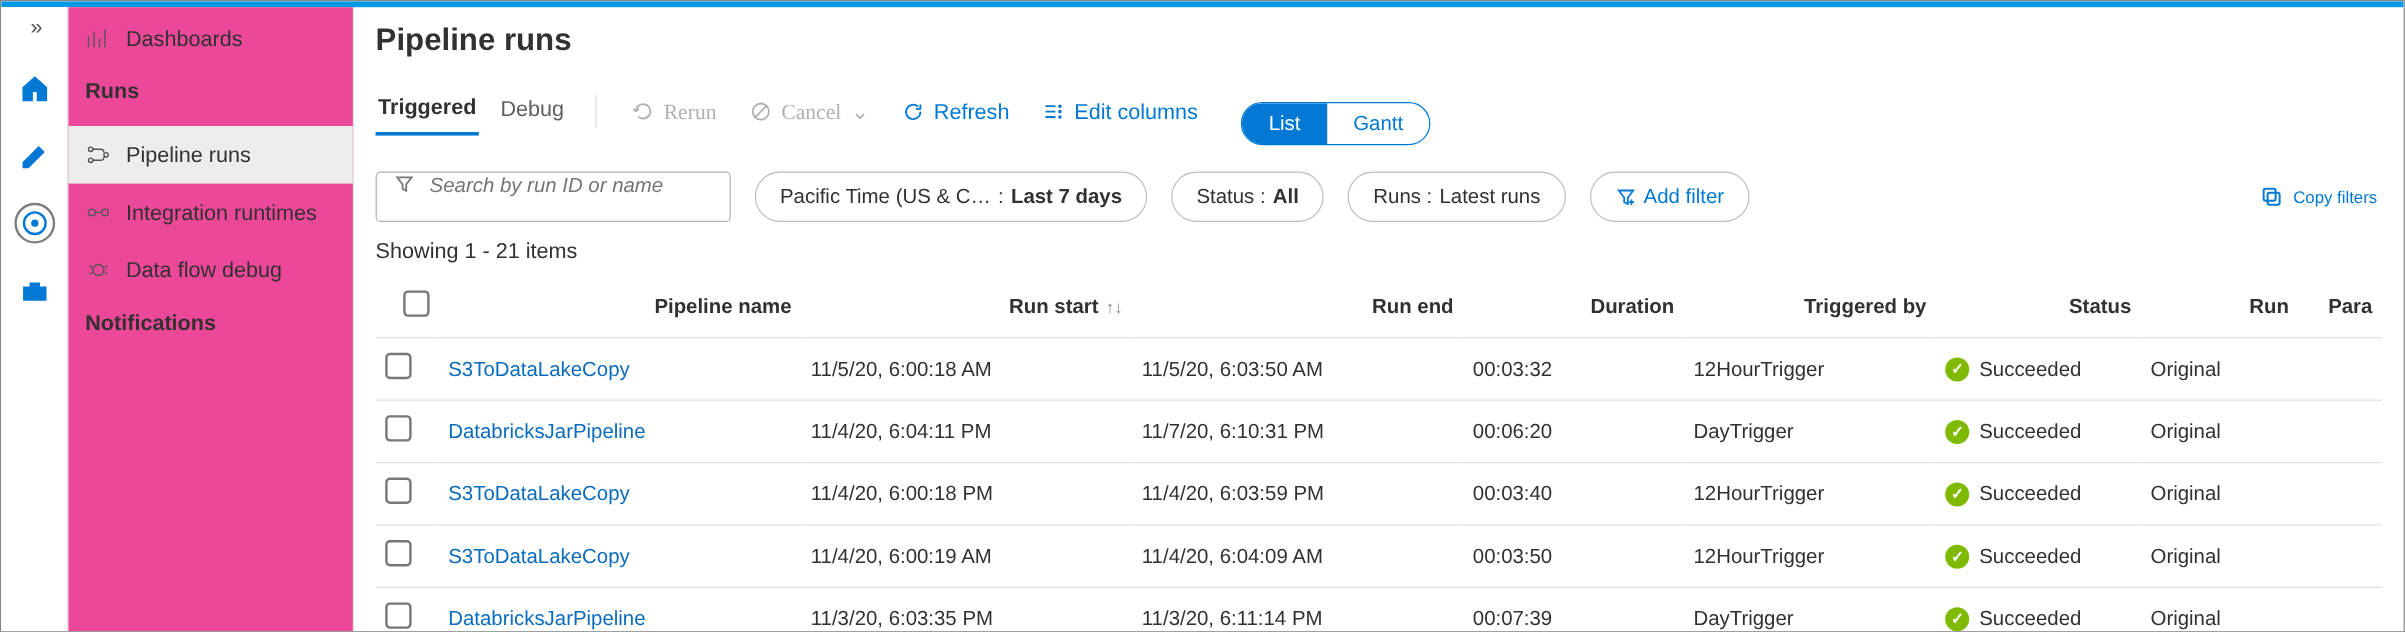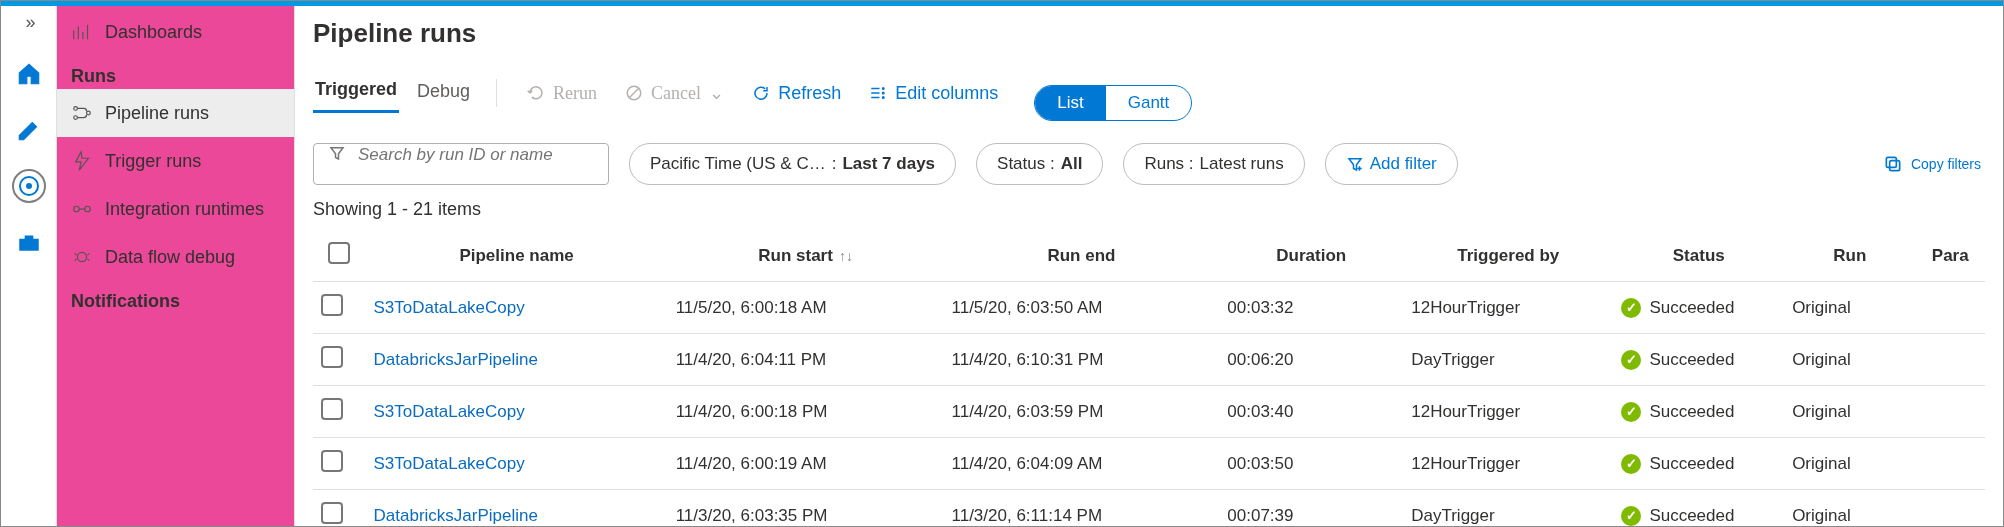--- a/index.html
+++ b/index.html
@@ -33,21 +33,21 @@
   .rail .pencil svg{stroke:var(--blue);fill:var(--blue);}
   .rail .monitor{width:34px;height:34px;border-radius:50%;border:2px solid #7e7e7e;display:flex;align-items:center;justify-content:center;}
   .rail .monitor .inner{width:20px;height:20px;border-radius:50%;border:2px solid var(--blue);display:flex;align-items:center;justify-content:center;}
   .rail .monitor .dot{width:6px;height:6px;border-radius:50%;background:var(--blue);}
   .rail .toolbox svg{stroke:var(--blue);fill:var(--blue);}
 
   
   .sidebar{width:238px;background:#ec4899;border-right:1px solid var(--border);padding-top:2px;}
   .sidebar .item{display:flex;align-items:center;gap:12px;height:48px;padding:0 14px;font-size:18px;color:var(--text);cursor:pointer;}
   .sidebar .item.active{background:var(--sel);}
-  .sidebar .section{padding:10px 14px 2px;font-size:18px;font-weight:600;color:var(--text);}
+  .sidebar .section{padding:10px 14px 18px;font-size:18px;font-weight:600;color:var(--text);}
   .sidebar .icon{width:22px;height:22px;display:inline-flex;align-items:center;justify-content:center;color:#555;}
   .sidebar .icon svg{width:22px;height:22px;stroke:#555;fill:none;stroke-width:1.3;}
 
   
   .main{flex:1;padding:10px 18px 0 18px;overflow:hidden;}
   .title{font-size:26px;font-weight:600;margin:2px 0 16px;}
   .tabs-row{display:flex;align-items:center;gap:16px;font-size:18px;}
   .tab{padding:6px 2px 10px;color:var(--muted);cursor:pointer;}
   .tab.active{color:var(--text);font-weight:600;border-bottom:3px solid var(--blue);}
   .vsep{width:1px;height:28px;background:var(--border);margin:0 8px;}
@@ -66,21 +66,21 @@
   .pill .bold{font-weight:600;}
   .pill.add{color:var(--blue);}
   .pill.add svg{stroke:var(--blue);}
   .copy{margin-left:auto;display:flex;align-items:center;gap:8px;color:var(--blue);font-size:14px;cursor:pointer;padding-right:4px;}
   .copy svg{width:20px;height:20px;stroke:var(--blue);fill:none;}
 
   .showing{font-size:18px;margin:8px 0 10px;}
 
   
   table{width:100%;border-collapse:collapse;font-size:17px;}
-  thead th{text-align:center;font-weight:600;padding:12px 8px;border-bottom:1px solid var(--border);white-space:nowrap;}
+  thead th{text-align:right;font-weight:600;padding:12px 8px;border-bottom:1px solid var(--border);white-space:nowrap;}
   tbody td{padding:12px 8px;border-bottom:1px solid var(--border);white-space:nowrap;}
   .chk{width:22px;height:22px;border:2px solid #777;border-radius:4px;display:inline-block;cursor:pointer;}
   .link{color:var(--link);cursor:pointer;}
   .status{display:flex;align-items:center;gap:8px;}
   .status-icon{width:20px;height:20px;border-radius:50%;background:var(--green);display:inline-flex;align-items:center;justify-content:center;color:#fff;font-size:13px;font-weight:700;}
   .sort{color:#888;font-size:14px;margin-left:6px;}
 
   .col-chk{width:40px;}
   .col-name{width:230px;}
   .col-start{width:210px;}
@@ -137,28 +137,20 @@
     <div class="item active">
       <span class="icon">
           <svg viewBox="0 0 24 24">
             <circle cx="5" cy="7" r="2"></circle>
             <circle cx="5" cy="17" r="2"></circle>
             <circle cx="19" cy="12" r="2"></circle>
             <path d="M7 7 H14 M7 17 H14 M14 7 Q17 7 17 10 M14 17 Q17 17 17 14"></path>
           </svg>
         </span>
       <span>Pipeline runs</span>
-    </div>
-    <div class="item">
-      <span class="icon">
-          <svg viewBox="0 0 24 24">
-            <path d="M11 2 L5 13 H11 L9 22 L19 9 H12 Z"></path>
-          </svg>
-        </span>
-      <span>Trigger runs</span>
     </div>
     <div class="item">
       <span class="icon">
           <svg viewBox="0 0 24 24">
             <circle cx="6" cy="12" r="3"></circle>
             <circle cx="18" cy="12" r="3"></circle>
             <path d="M9 12 H15"></path>
           </svg>
         </span>
       <span>Integration runtimes</span>
@@ -284,21 +276,21 @@
             <td>
               <span class="status"><span class="status-icon">✓</span>Succeeded</span>
             </td>
             <td>Original</td>
             <td></td>
           </tr>
           <tr>
             <td><span class="chk"></span></td>
             <td><span class="link">DatabricksJarPipeline</span></td>
             <td>11/4/20, 6:04:11 PM</td>
-            <td>11/4/20, 6:10:31 PM</td>
+            <td>11/7/20, 6:10:31 PM</td>
             <td>00:06:20</td>
             <td>DayTrigger</td>
             <td>
               <span class="status"><span class="status-icon">✓</span>Succeeded</span>
             </td>
             <td>Original</td>
             <td></td>
           </tr>
           <tr>
             <td><span class="chk"></span></td>

